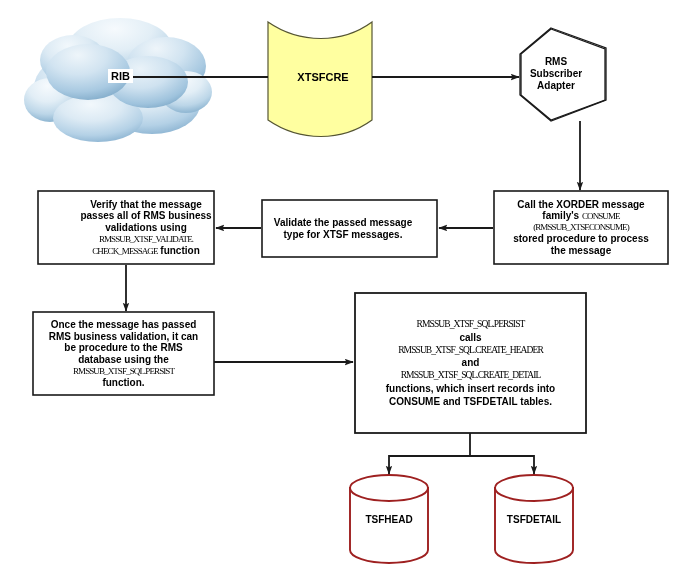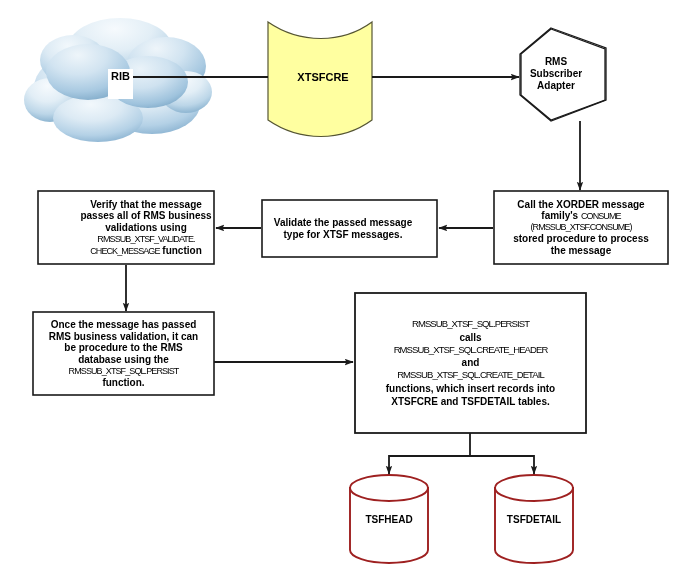--- a/index.html
+++ b/index.html
@@ -39,29 +39,29 @@
   .node-label .inner {
     width: 100%;
     line-height: 1.18;
   }
   .bold-sans {
     font-family: "Liberation Sans", sans-serif;
     font-weight: bold;
     color: #000000;
   }
   .code {
-    font-family: Liberation Sans, sans-serif;
+    font-family: Liberation Serif, serif;
     font-weight: normal;
     letter-spacing: -0.9px;
     color: #000000;
   }
   .rib-chip {
     position: absolute;
     background: #ffffff;
-    padding: 1px 3px 17px 3px;
+    padding: 1px 3px 1px 3px;
     font-size: 11px;
     z-index: 5;
   }
   .t11 { font-size: 11px; }
   .t10 { font-size: 10px; }
   .t95 { font-size: 9.5px; }
   .t9 { font-size: 9px; }
 </style>
 </head>
 <body>
@@ -213,21 +213,21 @@
   </div>
 
   <div class="node-label" style="left:357px; top:300px; width:227px; height:126px;">
     <div class="inner" style="line-height:1.3;">
       <div class="code t95">RMSSUB_XTSF_SQL.PERSIST</div>
       <div class="bold-sans t10">calls</div>
       <div class="code t95">RMSSUB_XTSF_SQL.CREATE_HEADER</div>
       <div class="bold-sans t10">and</div>
       <div class="code t95">RMSSUB_XTSF_SQL.CREATE_DETAIL</div>
       <div class="bold-sans t10">functions, which insert records into</div>
-      <div class="bold-sans t10">XTSFCRE and TSFDETAIL tables.</div>
+      <div class="bold-sans t10">CONSUME and TSFDETAIL tables.</div>
     </div>
   </div>
 
   <div class="node-label bold-sans t10" style="left:350px; top:510px; width:78px; height:20px;">
     <span class="inner">TSFHEAD</span>
   </div>
   <div class="node-label bold-sans t10" style="left:495px; top:510px; width:78px; height:20px;align-items:center;">
     <span class="inner">TSFDETAIL</span>
   </div>
 

